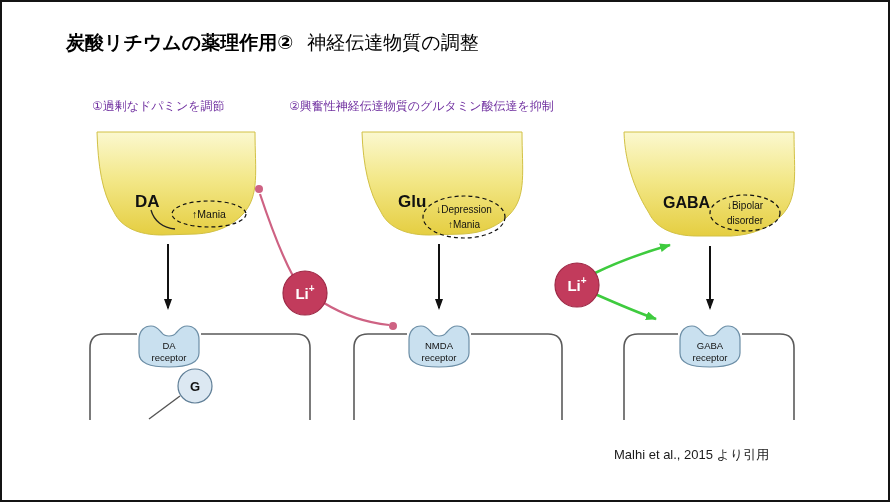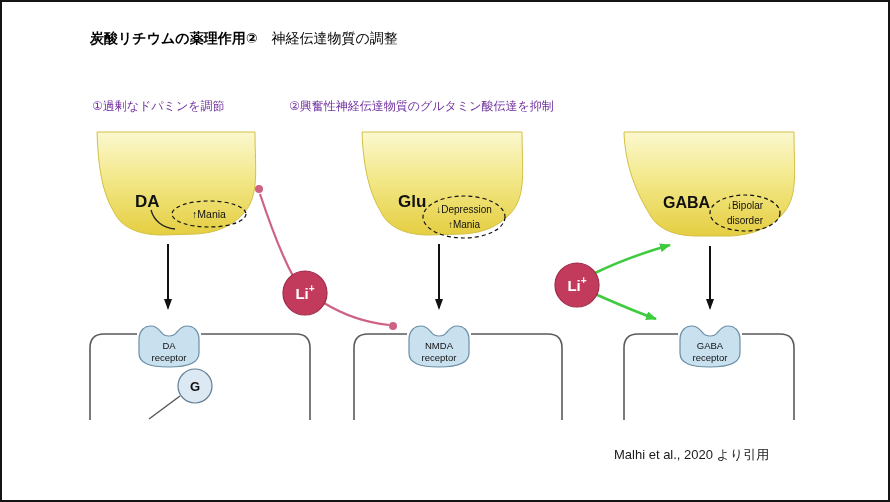--- a/index.html
+++ b/index.html
@@ -2,21 +2,21 @@
 <html><head>
 <meta charset="utf-8">
 <style>
   * { margin:0; padding:0; box-sizing:border-box; }
   html,body { background:#ffffff; }
   body { font-family:"Liberation Sans","DejaVu Sans",sans-serif; }
   .slide {
     position:relative; width:890px; height:502px;
     background:#ffffff; border:2px solid #141414; overflow:hidden;
   }
-  .title { position:absolute; left:64px; top:28px; font-size:14px; color:#000; white-space:nowrap;margin-left:24px; }
+  .title { position:absolute; left:64px; top:28px; font-size:19px; color:#000; white-space:nowrap; }
   .title-bold { font-weight:bold; }
   .title-rest { font-weight:normal; margin-left:14px; }
   .ann { position:absolute; top:96px; font-size:12px; color:#7030A0; white-space:nowrap; }
   .ann1 { left:90px; }
   .ann2 { left:287px; }
   .ann3 { left:606px; }
   .diagram { position:absolute; left:0; top:0; }
   .citation { position:absolute; left:612px; top:444px; font-size:13px; color:#1a1a1a; white-space:nowrap; }
   svg text { font-family:"Liberation Sans","DejaVu Sans",sans-serif; }
 </style>
@@ -108,15 +108,15 @@
     </g>
 
     <g>
       <path d="M593 271 C622 257 647 249 668 243" fill="none" stroke="#3ECB3E" stroke-width="2.5" marker-end="url(#arrowGreen)"></path>
       <path d="M593 292 C618 303 637 311 654 317" fill="none" stroke="#3ECB3E" stroke-width="2.5" marker-end="url(#arrowGreen)"></path>
       <circle cx="575" cy="283" r="22" fill="#C23B5C" stroke="#9E2946" stroke-width="1.2"></circle>
       <text x="575" y="289" text-anchor="middle" font-size="15" font-weight="bold" fill="#ffffff"><tspan>Li</tspan><tspan dy="-7" font-size="10">+</tspan></text>
     </g>
   </svg>
 
-  <div class="citation">Malhi et al., 2020 より引用</div>
+  <div class="citation">Malhi et al., 2015 より引用</div>
 
 </div>
 
 </body></html>

